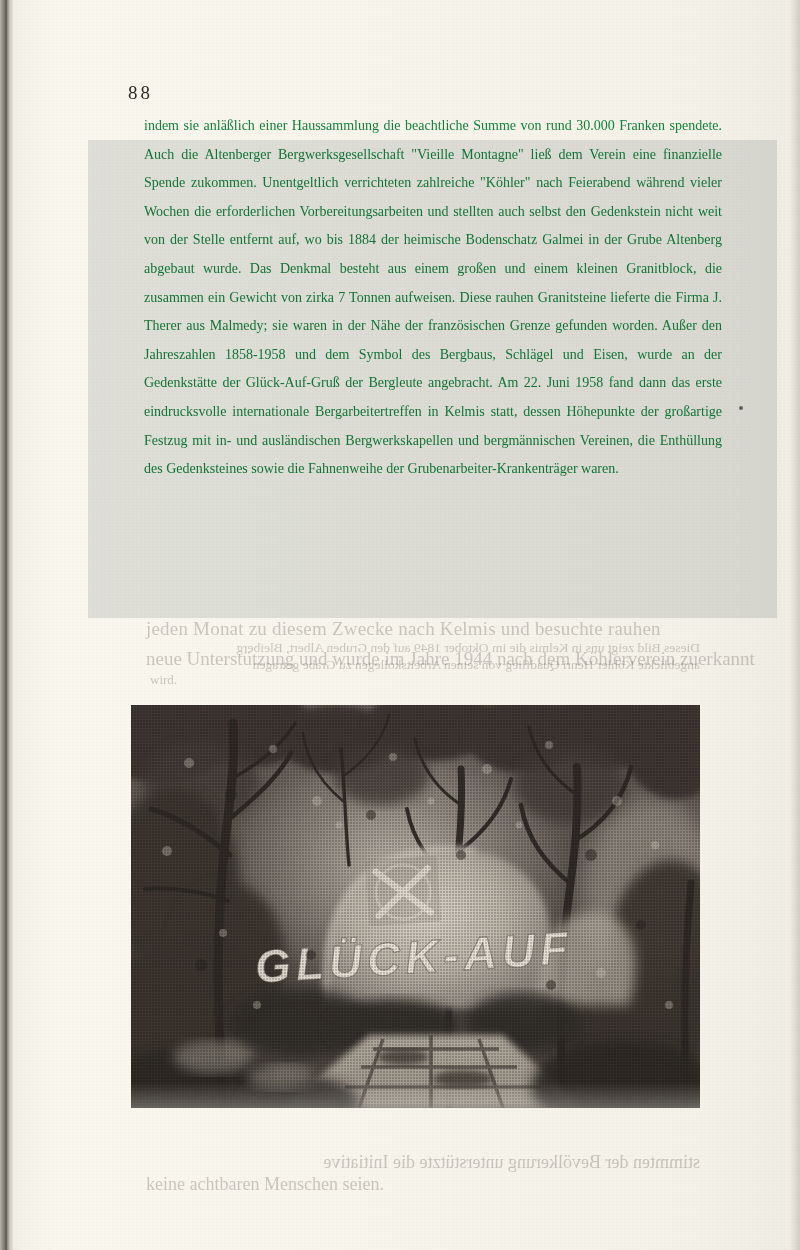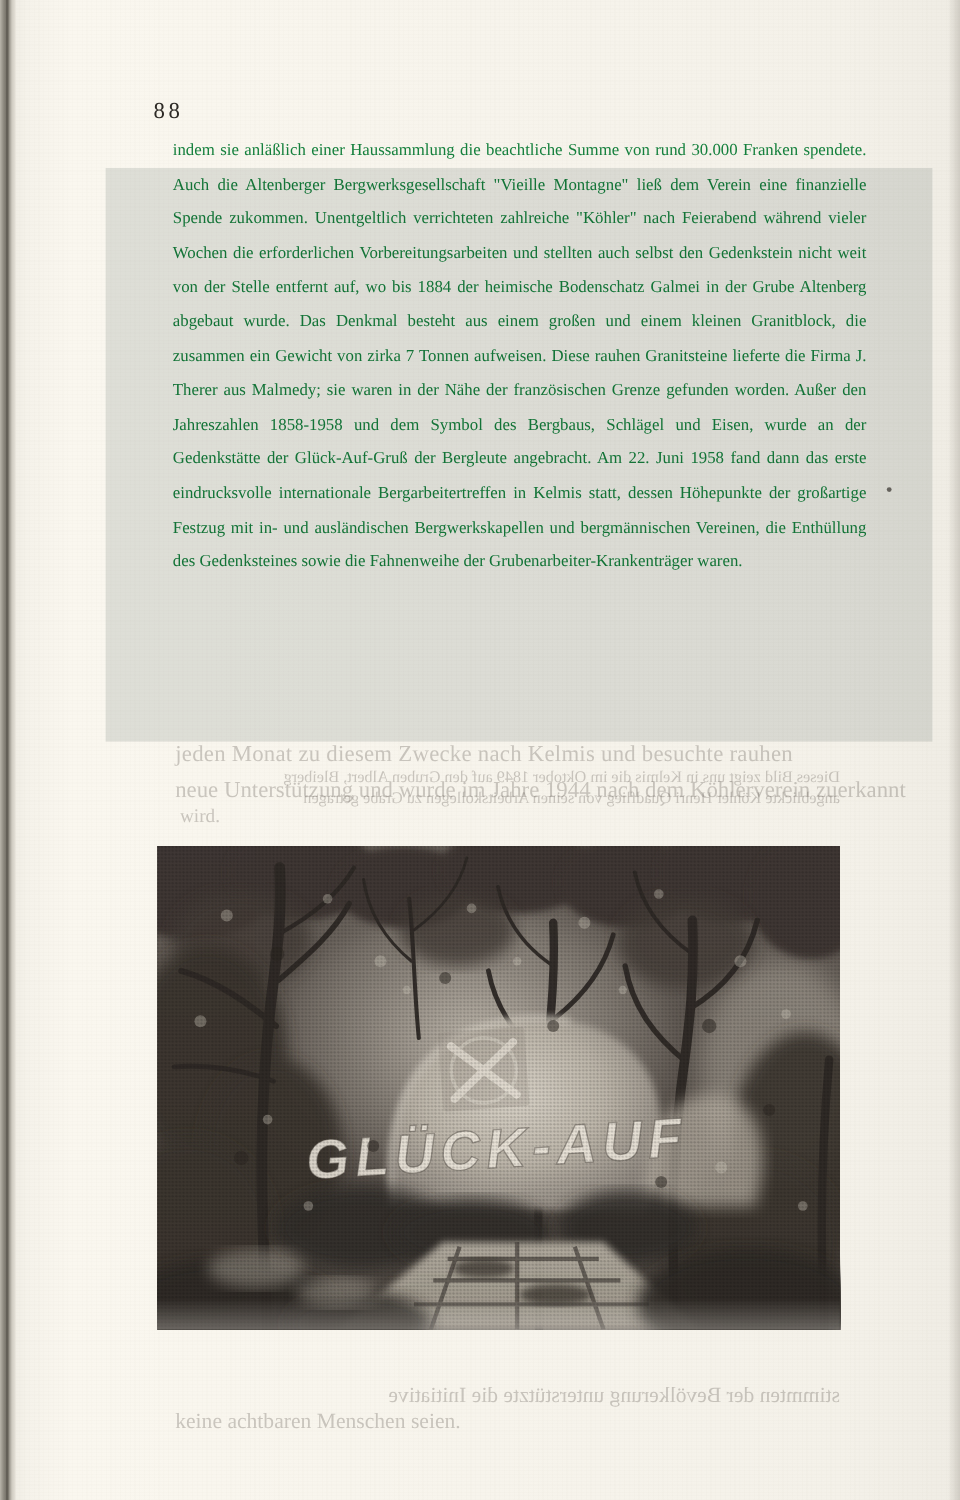--- a/index.html
+++ b/index.html
@@ -94,21 +94,21 @@
     white-space: nowrap;
   }
   .ghost-mirror {
     transform: scaleX(-1);
     transform-origin: left center;
   }
   .g-a { left: 146px; top: 618px; font-size: 19px; letter-spacing: .2px; }
   .g-b { left: 700px; top: 640px; font-size: 13.5px; }
   .g-c { left: 700px; top: 657px; font-size: 13.5px; }
   .g-d { left: 146px; top: 648px; font-size: 19px; }
-  .g-e { left: 150px; top: 672px; font-size: 16px; }
+  .g-e { left: 150px; top: 672px; font-size: 13px; }
   .g-f { left: 700px; top: 1152px; font-size: 18px; }
   .g-g { left: 146px; top: 1174px; font-size: 18px; }
 
   
   .photo-frame {
     position: absolute;
     left: 131px; top: 705px;
     width: 569px; height: 403px;
     overflow: hidden;
     background: #4a443e;

